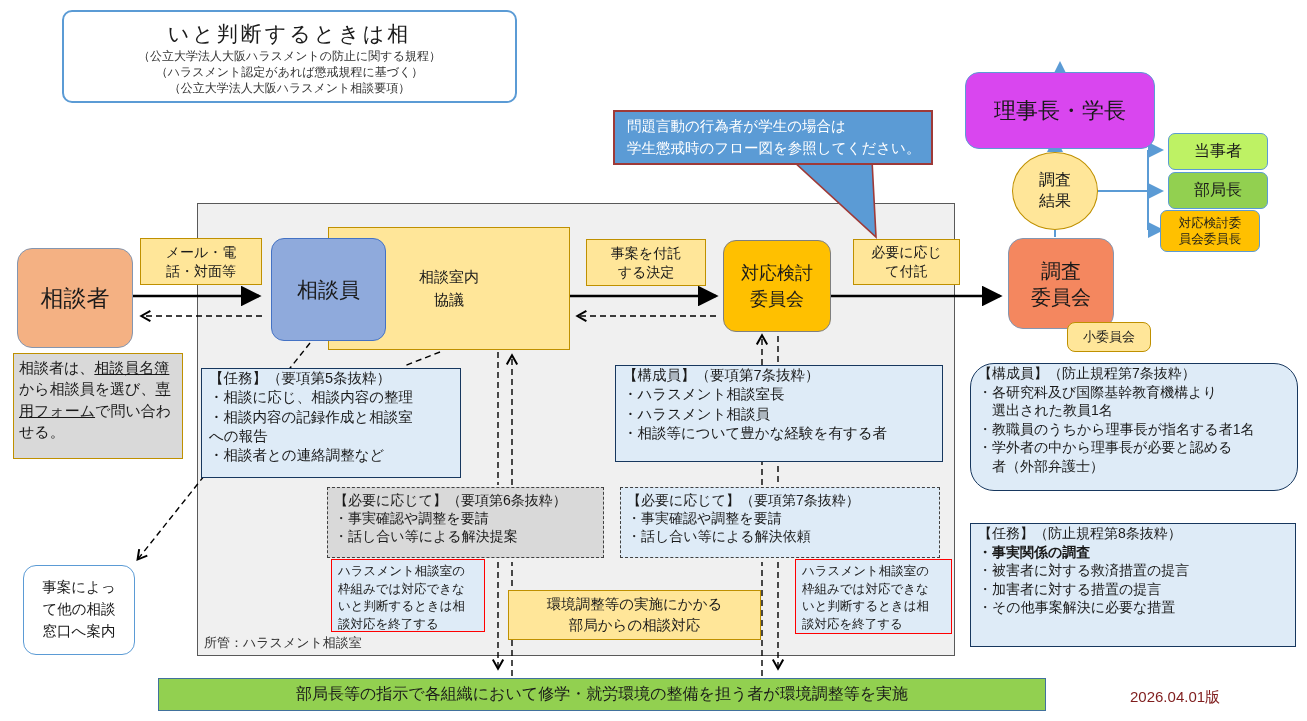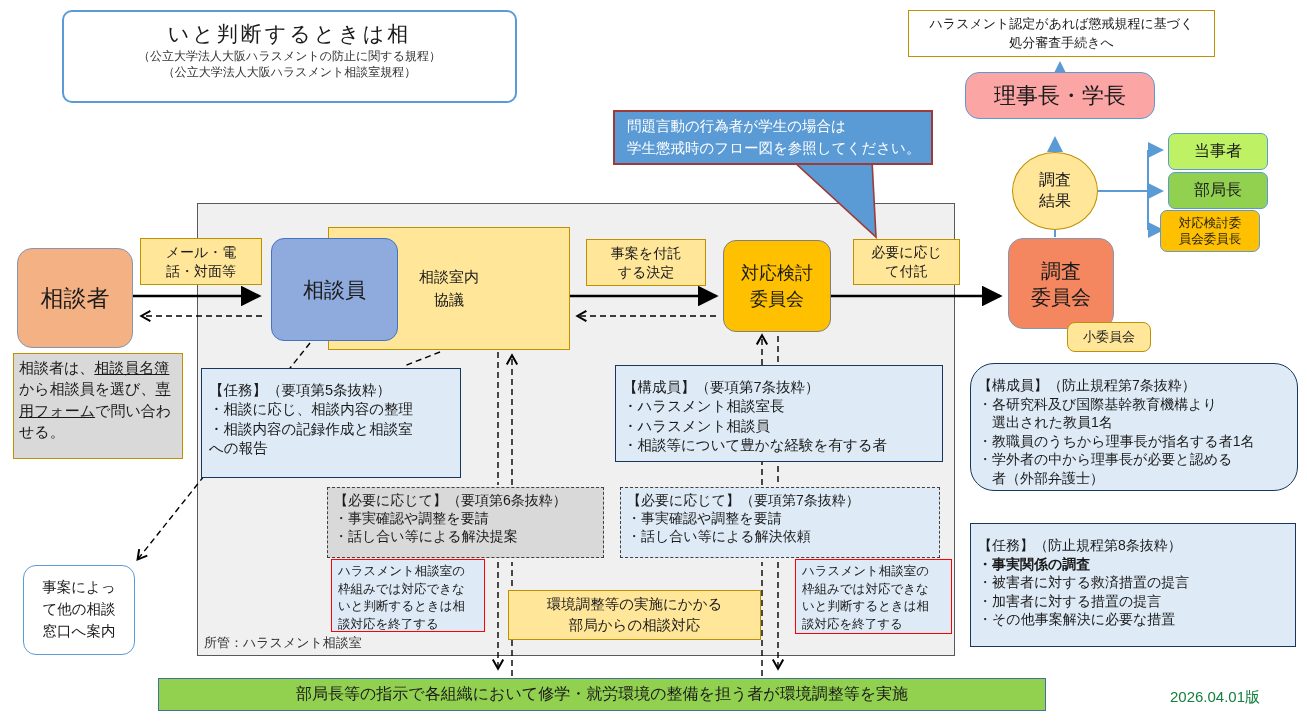--- a/index.html
+++ b/index.html
@@ -9,62 +9,62 @@
   .c{display:flex;align-items:center;justify-content:center;text-align:center;}
   .pre{white-space:pre-line;}
   .overlay{position:absolute;left:0;top:0;z-index:2;pointer-events:none;}
 
   .title-box{left:62px;top:10px;width:455px;height:93px;background:#fff;border:2px solid #5B9BD5;border-radius:10px;z-index:3;padding-top:8px;text-align:center;}
   .title-main{font-size:21px;letter-spacing:3px;}
   .title-sub{font-size:12px;line-height:1.35;color:#333;}
 
   .top-note{left:908px;top:10px;width:307px;height:47px;background:#fff;border:1.5px solid #BF9000;z-index:3;font-size:13px;line-height:1.45;}
 
-  .rijichou{left:965px;top:72px;width:190px;height:47px;background:#fca5a5;border:1.8px solid #5B9BD5;border-radius:14px;z-index:3;font-size:22px;}
+  .rijichou{left:965px;top:72px;width:190px;height:77px;background:#d946ef;border:1.8px solid #5B9BD5;border-radius:14px;z-index:3;font-size:22px;}
   .ellipse{left:1012px;top:152px;width:86px;height:78px;background:#FFE699;border:1.5px solid #BF9000;border-radius:50%;z-index:3;font-size:16px;line-height:1.3;}
   .toujisha{left:1168px;top:133px;width:100px;height:37px;background:#bef264;border:1.6px solid #5B9BD5;border-radius:7px;z-index:3;font-size:16px;}
   .bukyokuchou{left:1168px;top:172px;width:100px;height:37px;background:#92D050;border:1.6px solid #5B9BD5;border-radius:7px;z-index:3;font-size:16px;}
   .taiou-iinchou{left:1160px;top:210px;width:100px;height:42px;background:#FFC000;border:1.6px solid #5B9BD5;border-radius:7px;z-index:3;font-size:12.5px;line-height:1.3;}
   .chousa-iinkai{left:1008px;top:238px;width:106px;height:91px;background:#F4875F;border:1.6px solid #8496B0;border-radius:15px;z-index:3;font-size:20px;line-height:1.3;}
   .shou-iinkai{left:1067px;top:322px;width:84px;height:30px;background:#FFE699;border:1.4px solid #BF9000;border-radius:8px;z-index:4;font-size:13px;}
 
   .callout{left:613px;top:110px;width:320px;height:55px;background:#5B9BD5;border:2px solid #9E3A38;z-index:3;color:#fff;font-size:14.5px;line-height:1.5;padding:4px 0 0 12px;}
 
   .container{left:197px;top:203px;width:758px;height:453px;background:#F0F0F0;border:1.3px solid #595959;z-index:1;}
   .shokan{left:204px;top:634px;z-index:3;font-size:13px;color:#333;}
 
   .soudansha{left:17px;top:248px;width:116px;height:100px;background:#F4B183;border:1.6px solid #8496B0;border-radius:15px;z-index:3;font-size:23px;}
   .mail-label{left:140px;top:238px;width:122px;height:47px;background:#FFE699;border:1.4px solid #BF9000;z-index:3;font-size:14px;line-height:1.35;}
-  .soudanin{left:271px;top:238px;width:127px;height:103px;background:#8FAADC;border:1.6px solid #4472C4;border-radius:13px;z-index:4;font-size:21px;}
+  .soudanin{left:271px;top:238px;width:115px;height:103px;background:#8FAADC;border:1.6px solid #4472C4;border-radius:13px;z-index:4;font-size:21px;}
   .kyougi{left:328px;top:227px;width:242px;height:123px;background:#FFE699;border:1.5px solid #BF9000;z-index:3;font-size:15px;line-height:1.5;}
   .futaku-label{left:586px;top:239px;width:120px;height:47px;background:#FFE699;border:1.4px solid #BF9000;z-index:3;font-size:14px;line-height:1.35;}
   .taiou-iinkai{left:723px;top:240px;width:108px;height:92px;background:#FFC000;border:1.6px solid #7F7F7F;border-radius:13px;z-index:3;font-size:18px;line-height:1.45;}
   .hitsuyou-label{left:853px;top:239px;width:107px;height:46px;background:#FFE699;border:1.4px solid #BF9000;z-index:3;font-size:14px;line-height:1.35;}
 
   .gray-note{left:13px;top:353px;width:170px;height:106px;background:#D9D9D9;border:1.5px solid #BF9000;z-index:3;font-size:15px;line-height:1.42;padding:3px 5px;}
   .ul{text-decoration:underline;}
 
-  .info{background:#DEEBF7;border:1.6px solid #17375E;z-index:3;font-size:14.5px;line-height:1.33;padding:12px 7px;}
+  .info{background:#DEEBF7;border:1.6px solid #17375E;z-index:3;font-size:14.5px;line-height:1.33;padding:0 7px;}
   .ninmu5{left:201px;top:368px;width:260px;height:110px;}
   .kousei7{left:615px;top:365px;width:328px;height:97px;}
   .kousei-b7{left:970px;top:363px;width:328px;height:128px;font-size:14px;border-radius:24px;}
   .ninmu-b8{left:970px;top:523px;width:326px;height:124px;font-size:14px;}
   .b{font-weight:bold;}
 
   .dashed6{left:327px;top:487px;width:277px;height:71px;background:#D9D9D9;border:1.5px dashed #404040;z-index:3;font-size:14px;line-height:1.3;padding:3px 6px;}
   .dashed7{left:620px;top:487px;width:320px;height:71px;background:#DEEBF7;border:1.5px dashed #404040;z-index:3;font-size:14px;line-height:1.3;padding:3px 6px;}
 
   .redbox{background:#DEEBF7;border:1.6px solid #FF0000;z-index:3;font-size:12.5px;line-height:1.4;padding:3px 6px;}
   .red-left{left:331px;top:559px;width:154px;height:73px;}
   .red-right{left:795px;top:559px;width:157px;height:75px;}
 
   .kankyou{left:508px;top:590px;width:253px;height:50px;background:#FFE699;border:1.4px solid #BF9000;z-index:3;font-size:14.5px;line-height:1.45;}
   .madoguchi{left:23px;top:565px;width:112px;height:90px;background:#fff;border:1.6px solid #5B9BD5;border-radius:13px;z-index:3;font-size:14.5px;line-height:1.5;}
   .green-bar{left:158px;top:678px;width:888px;height:33px;background:#92D050;border:1.8px solid #41719C;border-radius:0;z-index:3;font-size:16px;}
-  .version{left:1130px;top:688px;width:170px;z-index:3;font-size:15px;text-align:center;color:#15803d;}
+  .version{left:1130px;top:688px;width:170px;z-index:3;font-size:15px;text-align:left;color:#7f1d1d;}
 </style>
 </head>
 <body>
 
 <div class="canvas">
 
   <div class="box container"></div>
 
   <svg class="overlay" width="1307" height="721" viewBox="0 0 1307 721">
     <defs>
@@ -110,25 +110,24 @@
       <line x1="1148" y1="191" x2="1162" y2="191" marker-end="url(#abl)"></line>
       <line x1="1148" y1="230" x2="1162" y2="230" marker-end="url(#abl)"></line>
     </g>
 
     <polygon points="792,160 872,160 876,237" fill="#5B9BD5" stroke="#9E3A38" stroke-width="1.6"></polygon>
   </svg>
 
   <div class="box title-box">
     <div class="title-main">いと判断するときは相</div>
     <div class="title-sub">（公立大学法人大阪ハラスメントの防止に関する規程）</div>
-    <div class="title-sub">（公立大学法人大阪ハラスメント相談室規程）</div>
-  </div>
-
-  <div class="box top-note c pre">ハラスメント認定があれば懲戒規程に基づく
-処分審査手続きへ</div>
+    <div class="title-sub">（ハラスメント認定があれば懲戒規程に基づく）</div>
+    <div class="title-sub">（公立大学法人大阪ハラスメント相談要項）</div>
+  </div>
+
   <div class="box rijichou c">理事長・学長</div>
   <div class="box ellipse c pre">調査
 結果</div>
   <div class="box toujisha c">当事者</div>
   <div class="box bukyokuchou c">部局長</div>
   <div class="box taiou-iinchou c pre">対応検討委
 員会委員長</div>
   <div class="box chousa-iinkai c pre">調査
 委員会</div>
   <div class="box shou-iinkai c">小委員会</div>
@@ -150,20 +149,21 @@
 て付託</div>
   <div class="box shokan">所管：ハラスメント相談室</div>
 
   <div class="box gray-note"><span>相談者は、</span><span class="ul">相談員名簿</span><span>から相談員を選び、</span><span class="ul">専用フォーム</span><span>で問い合わせる。</span></div>
 
   <div class="box info ninmu5">
     <div>【任務】（要項第5条抜粋）</div>
     <div class="pre">・相談に応じ、相談内容の整理</div>
     <div class="pre">・相談内容の記録作成と相談室
 への報告</div>
+    <div class="pre">・相談者との連絡調整など</div>
   </div>
 
   <div class="box info kousei7">
     <div>【構成員】（要項第7条抜粋）</div>
     <div class="pre">・ハラスメント相談室長</div>
     <div class="pre">・ハラスメント相談員</div>
     <div class="pre">・相談等について豊かな経験を有する者</div>
   </div>
 
   <div class="box dashed6">

